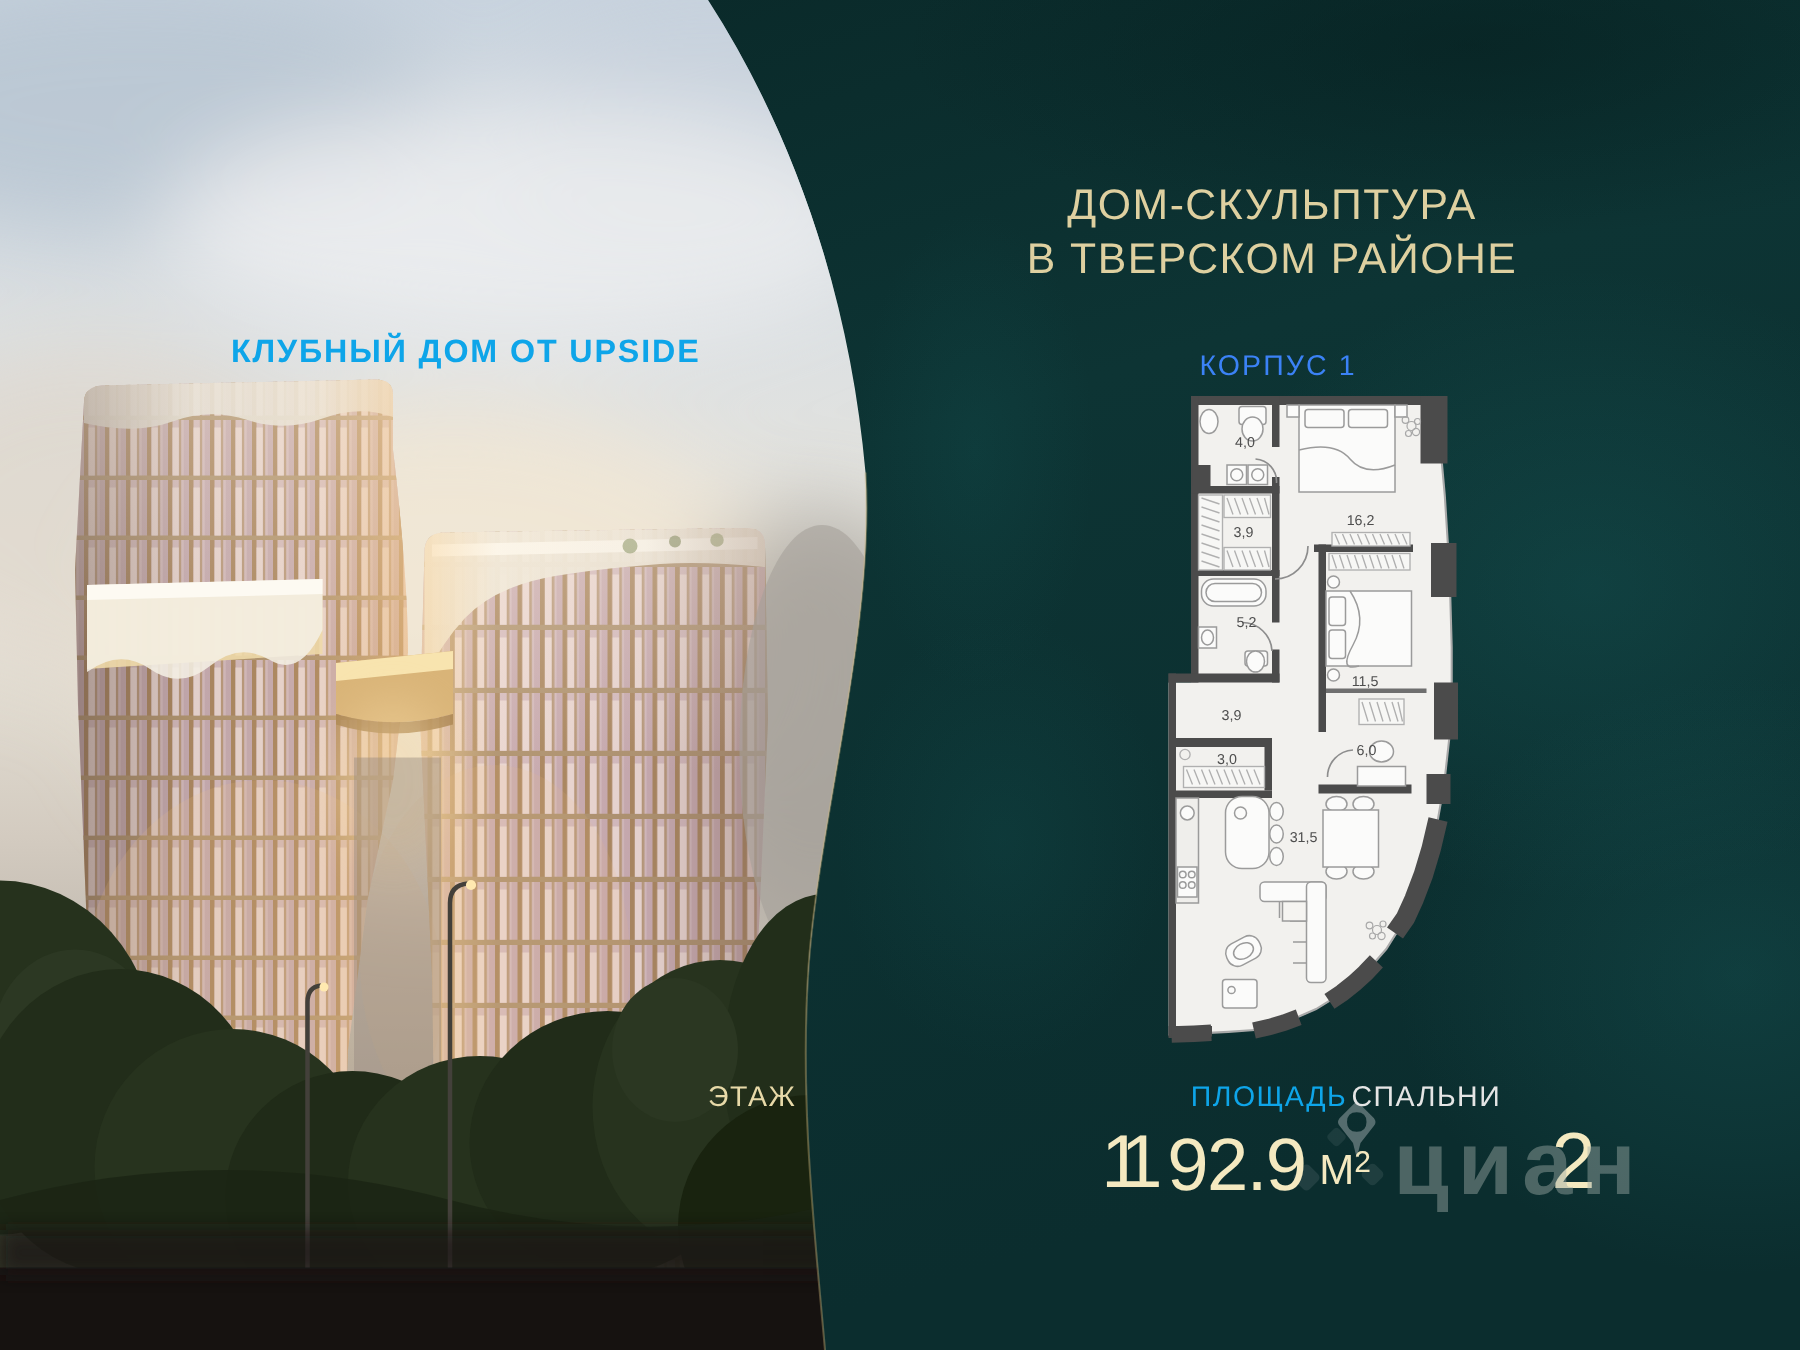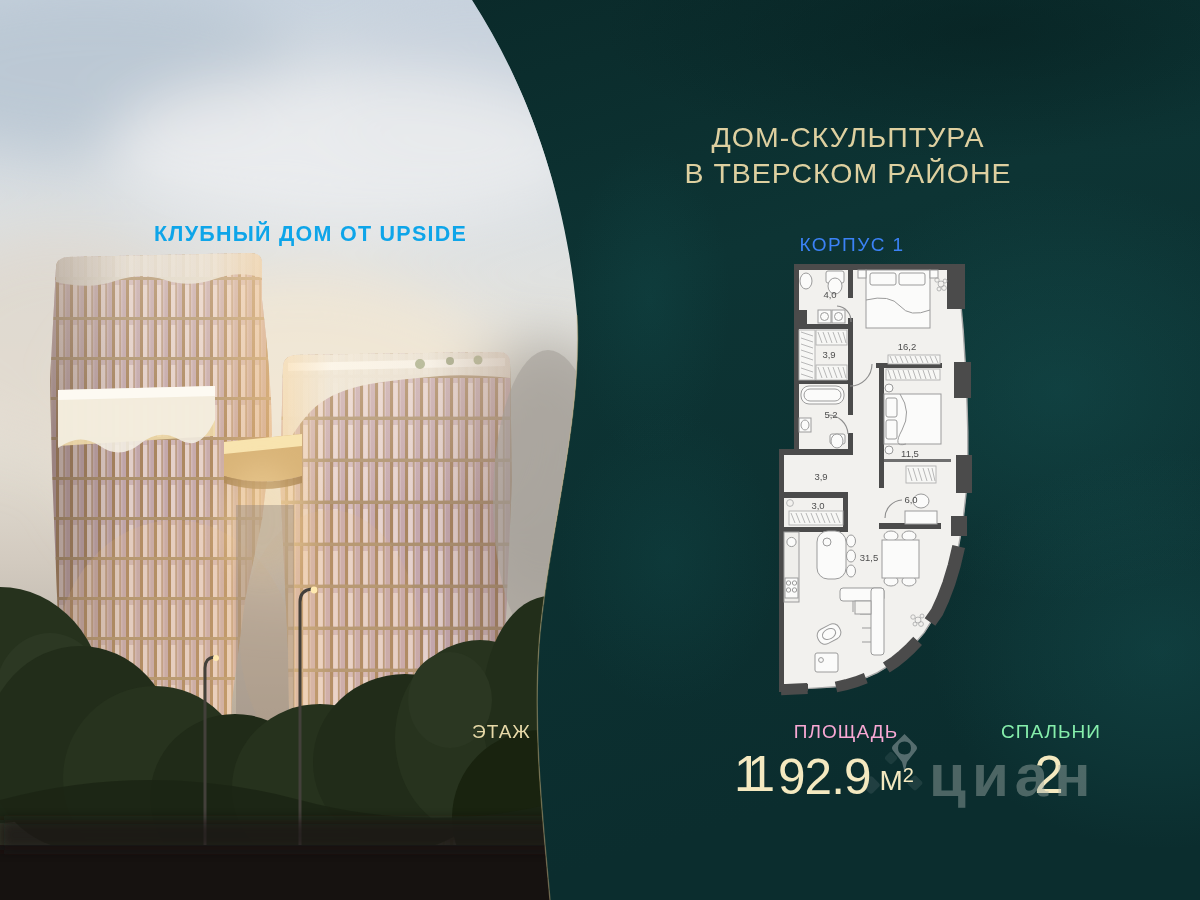--- a/index.html
+++ b/index.html
@@ -389,23 +389,23 @@
 <div class="txt" style="left:154px;top:222px;font-size:21.5px;font-weight:bold;letter-spacing:1.25px;color:#0ea5e9;">КЛУБНЫЙ ДОМ ОТ UPSIDE</div>
 
 <div class="txt" style="left:598px;top:120px;width:500px;text-align:center;font-size:28.5px;letter-spacing:1px;color:#ded0a0;line-height:35.5px;">ДОМ-СКУЛЬПТУРА<br>В ТВЕРСКОМ РАЙОНЕ</div>
 
 <div class="txt" style="left:602px;top:234px;width:500px;text-align:center;font-size:19px;letter-spacing:1.4px;color:#3b82f6;">КОРПУС 1</div>
 
 <div class="txt" style="left:472px;top:721px;width:300px;text-align:left;font-size:19px;letter-spacing:1px;color:#e7d9a8;">ЭТАЖ</div>
 
 <div class="txt" style="left:464px;top:745px;width:300px;text-align:right;font-size:50px;letter-spacing:-0.22em;color:#f4e9c0;">11</div>
 
-<div class="txt" style="left:696px;top:721px;width:300px;text-align:center;font-size:19px;letter-spacing:1px;color:#f9a8d4;">ПЛОЩАДЬ</div>
+<div class="txt" style="left:696px;top:721px;width:300px;text-align:center;font-size:19px;letter-spacing:1px;color:#0ea5e9;">ПЛОЩАДЬ</div>
 
 <div class="txt" style="left:696px;top:748px;width:300px;text-align:center;font-size:49.5px;color:#f4e9c0;"><span style="letter-spacing:-1px;">92.9</span><span style="font-size:28px;letter-spacing:0;vertical-align:4px;margin-left:9px;">М<span style="font-size:20px;vertical-align:8px;">2</span></span></div>
 
-<div class="txt" style="left:901px;top:721px;width:300px;text-align:center;font-size:19px;letter-spacing:1px;color:#86efac;">СПАЛЬНИ</div>
+<div class="txt" style="left:901px;top:721px;width:300px;font-size:19px;letter-spacing:1px;color:#e5e5e5;">СПАЛЬНИ</div>
 
 <div class="txt" style="left:899px;top:744px;width:300px;text-align:center;font-size:53px;color:#f4e9c0;">2</div>
 
 <div class="txt" style="left:929px;top:741px;font-size:60px;font-weight:bold;letter-spacing:6px;color:rgba(158,170,167,0.45);">циан</div>
 
 </div>
 
 </body></html>

